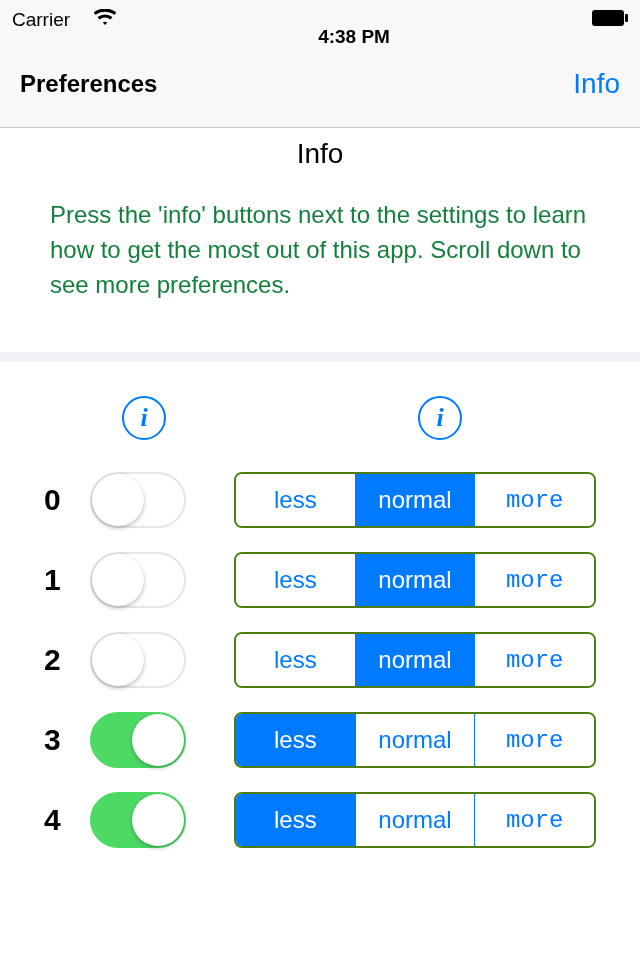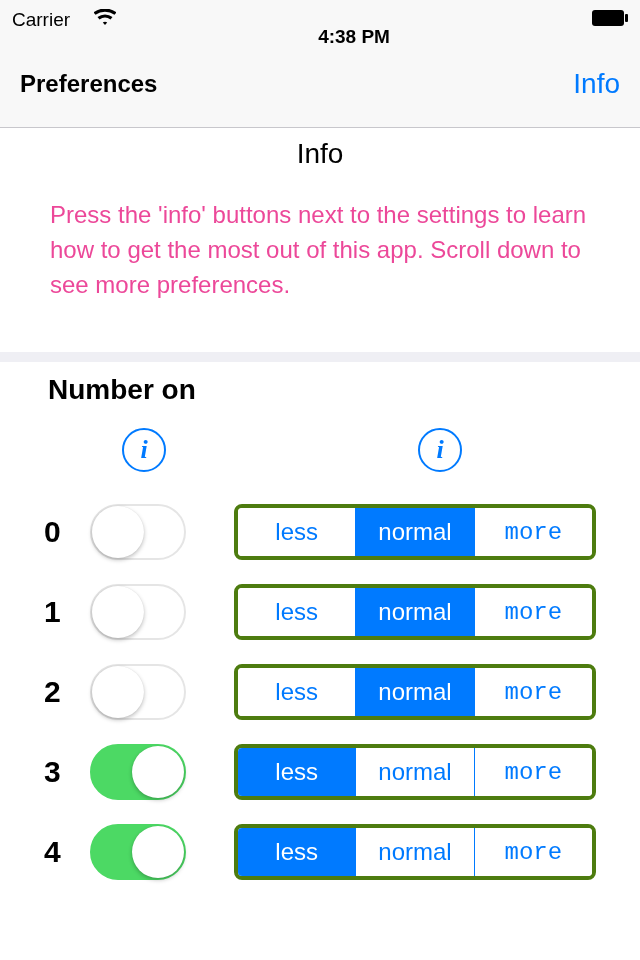--- a/index.html
+++ b/index.html
@@ -50,21 +50,21 @@
       font-size: 28px;
       font-weight: 400;
       padding: 10px 20px 8px 20px;
       background: #fff;
       text-align: center;
     }
     .info-box {
       padding: 20px 50px 50px 50px;
       font-size: 24px;
       line-height: 1.45;
-      color: #ec4899;
+      color: #15803d;
       background: #fff;
     }
     .spacer {
       height: 10px;
       background: #efeff4;
     }
     .columns-header {
       display: flex;
       padding: 12px 48px 12px 48px;
       font-size: 28px;
@@ -126,21 +126,21 @@
       left: 0px;
       width: 52px;
       height: 52px;
       border-radius: 50%;
       background: #fff;
       box-shadow: 0 2px 4px rgba(0,0,0,0.25), 0 0 1px rgba(0,0,0,0.1);
     }
     .toggle-on .toggle-knob { left: 40px; }
     .segmented {
       display: flex;
-      border: 4px solid #4d7c0f;
+      border: 2px solid #4d7c0f;
       border-radius: 8px;
       overflow: hidden;
       flex: 1;
       height: 56px;
       margin-left: 30px;
     }
     .segment {
       flex: 1;
       display: flex;
       align-items: center;
@@ -184,21 +184,20 @@
   <div class="nav-title">Preferences</div>
   <button class="nav-button" style="font-weight:500;">Info</button>
 </div>
 
 <div class="section-header">Info</div>
 <div class="info-box">Press the 'info' buttons next to the settings to learn how to get the most out of this app. Scroll down to see more preferences.</div>
 
 <div class="spacer"></div>
 
 <div class="columns-header">
-  <div class="col1">Number on</div>
 </div>
 
 <div class="info-icons-row">
   <div class="info-icon-cell1">
     <span class="info-icon">i</span>
   </div>
   <div class="info-icon-cell2">
     <span class="info-icon">i</span>
   </div>
 </div>

